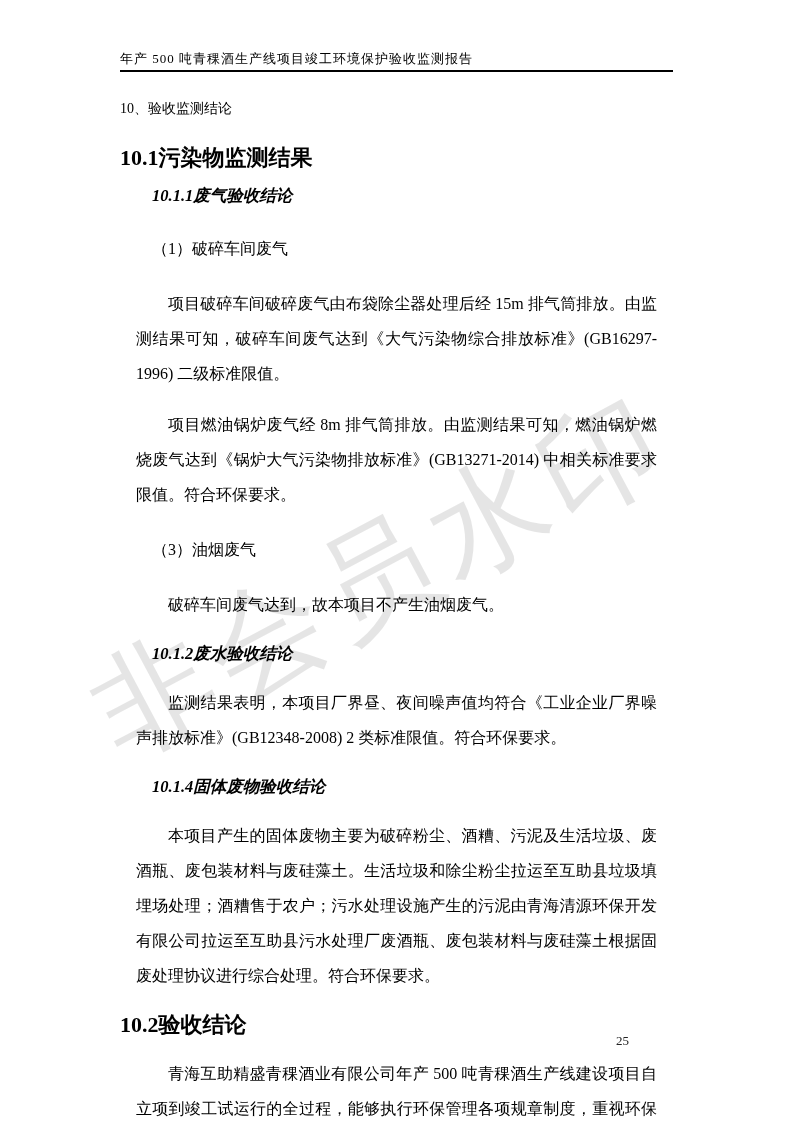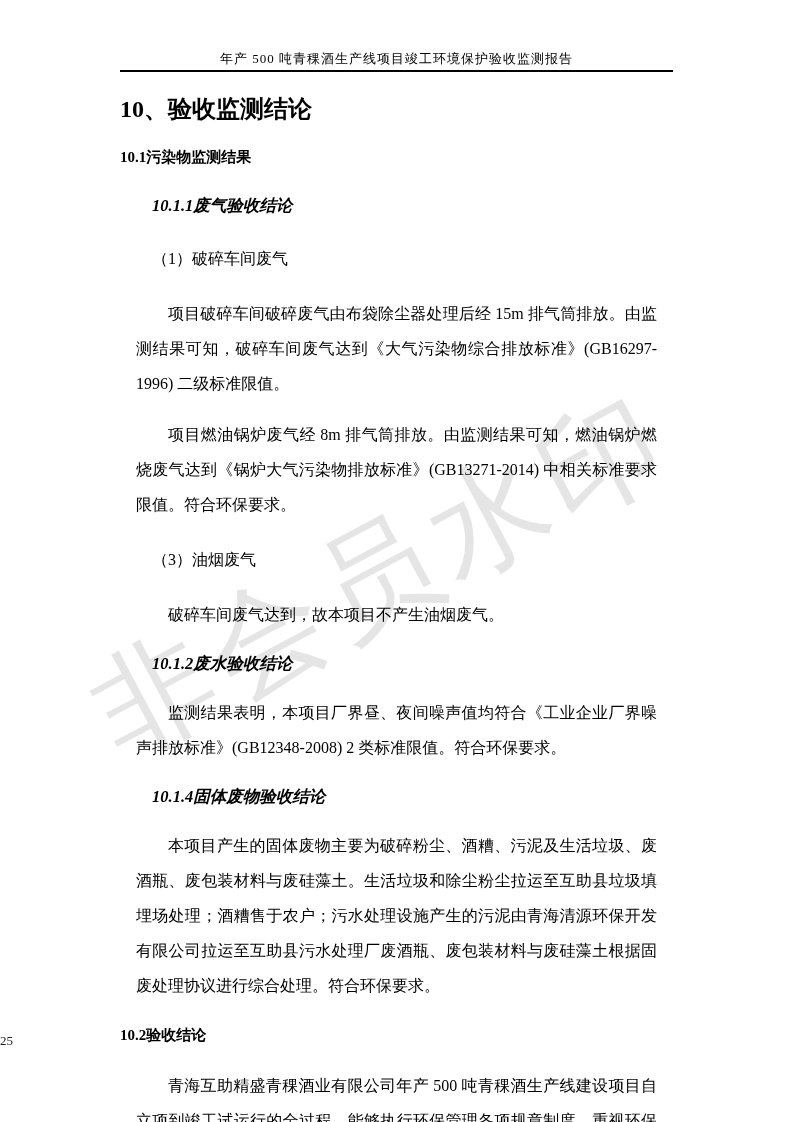--- a/index.html
+++ b/index.html
@@ -6,21 +6,21 @@
   body {
     width: 793px; height: 1122px;
     position: relative;
     background: #ffffff;
     overflow: hidden;
     font-family: "Liberation Serif", "DejaVu Serif", serif;
     color: #000000;
   }
   .header-text {
     position: absolute; top: 50px; left: 120px; width: 553px;
-    text-align: center; font-size: 13px; letter-spacing: 1px;
+    text-align: left; font-size: 13px; letter-spacing: 1px;
     color: #000;
   }
   .header-rule {
     position: absolute; top: 70px; left: 120px; width: 553px;
     height: 2px; background: #000;
   }
   .watermark {
     position: absolute; left: 28px; top: 508px;
     width: 704px; height: 134px; line-height: 134px;
     font-size: 118px; letter-spacing: 8px;
@@ -30,41 +30,41 @@
     z-index: 1; user-select: none;
     font-family: "Liberation Sans", "DejaVu Sans", sans-serif;
   }
   .content {
     position: absolute; top: 90px; left: 120px; width: 553px;
     font-size: 16px; line-height: 31px;
     text-align: justify;
     z-index: 2;
   }
   .chapter-title {
-    font-size: 24px; font-weight: bold;
+    font-size: 14px; font-weight: normal;
     margin: 4px 0 18px 0; line-height: 30px;
     font-family: "Liberation Serif", "DejaVu Serif", serif;
   }
   .h2 {
-    font-size: 15px; font-weight: bold;
-    margin: 17px 0; line-height: 31px;
+    font-size: 22px; font-weight: bold;
+    margin: 7px 0; line-height: 31px;
   }
   .h3 {
     font-size: 16.5px; font-weight: bold;
     margin: 7px 0; padding-left: 32px; line-height: 31px; font-style: italic;
   }
   .list-item {
     margin: 22px 0; padding-left: 32px; line-height: 31px;
   }
   .body-para {
     margin: 16px; text-indent: 2em; line-height: 35px;
   }
   .page-number {
     position: absolute; top: 1033px; left: 0; width: 629px;
-    text-align: left; font-size: 13px; color: #222;
+    text-align: right; font-size: 13px; color: #222;
     z-index: 2;
   }
 </style>
 </head>
 <body>
 
 <div class="watermark">非会员水印</div>
 
 <div class="header-text">年产 500 吨青稞酒生产线项目竣工环境保护验收监测报告</div>
 <div class="header-rule"></div>

